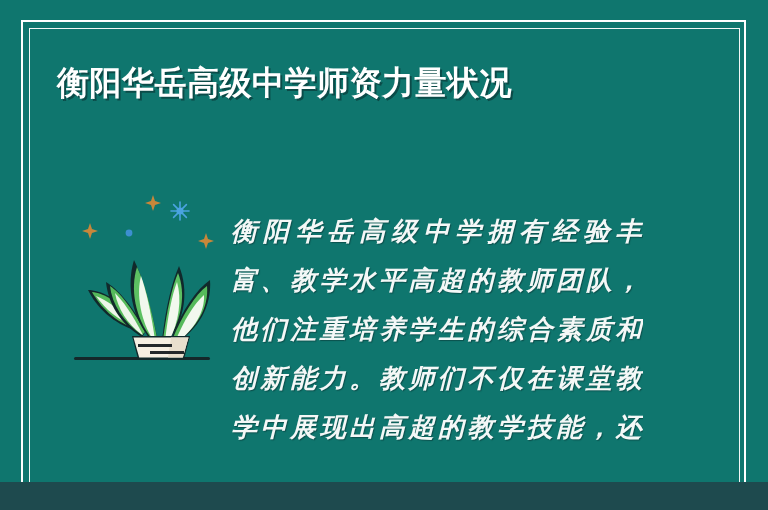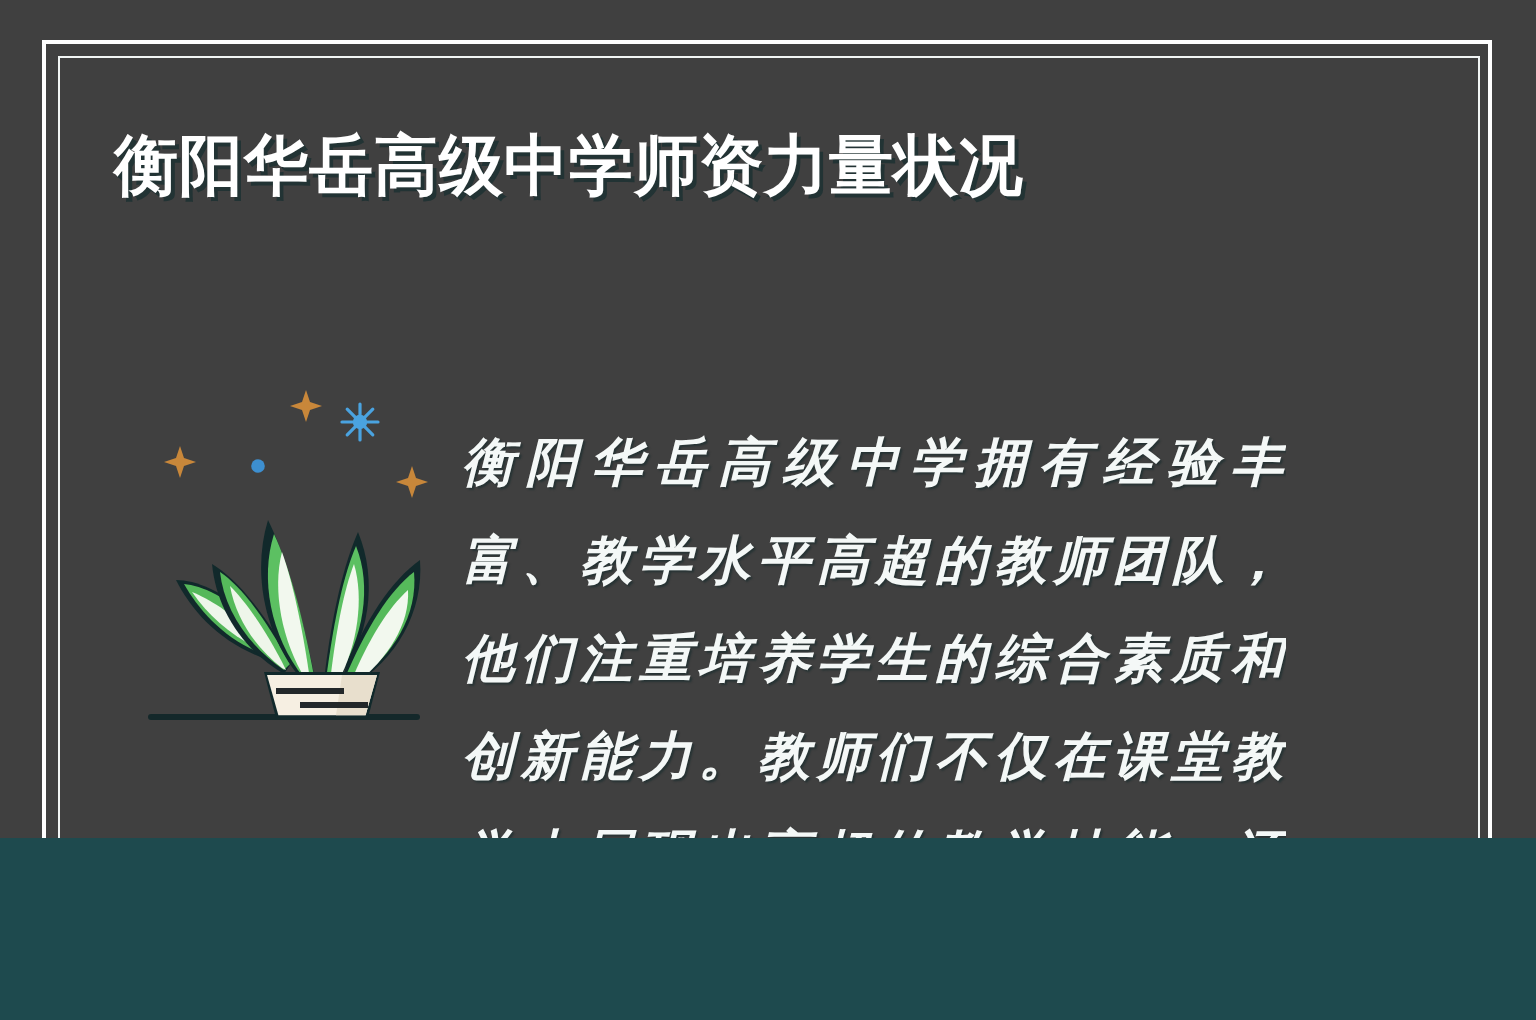--- a/index.html
+++ b/index.html
@@ -11,22 +11,22 @@
     width: 768px;
     height: 510px;
     overflow: hidden;
     background: #1e4a4e;
     font-family: "Liberation Sans", "DejaVu Sans", sans-serif;
   }
 
   .poster {
     position: relative;
     width: 768px;
-    height: 419px;
-    background: #404040;
+    height: 482px;
+    background: #0f766e;
     overflow: hidden;
   }
 
   
   .frame-outer {
     position: absolute;
     left: 21px;
     top: 20px;
     width: 725px;
     height: 470px;

